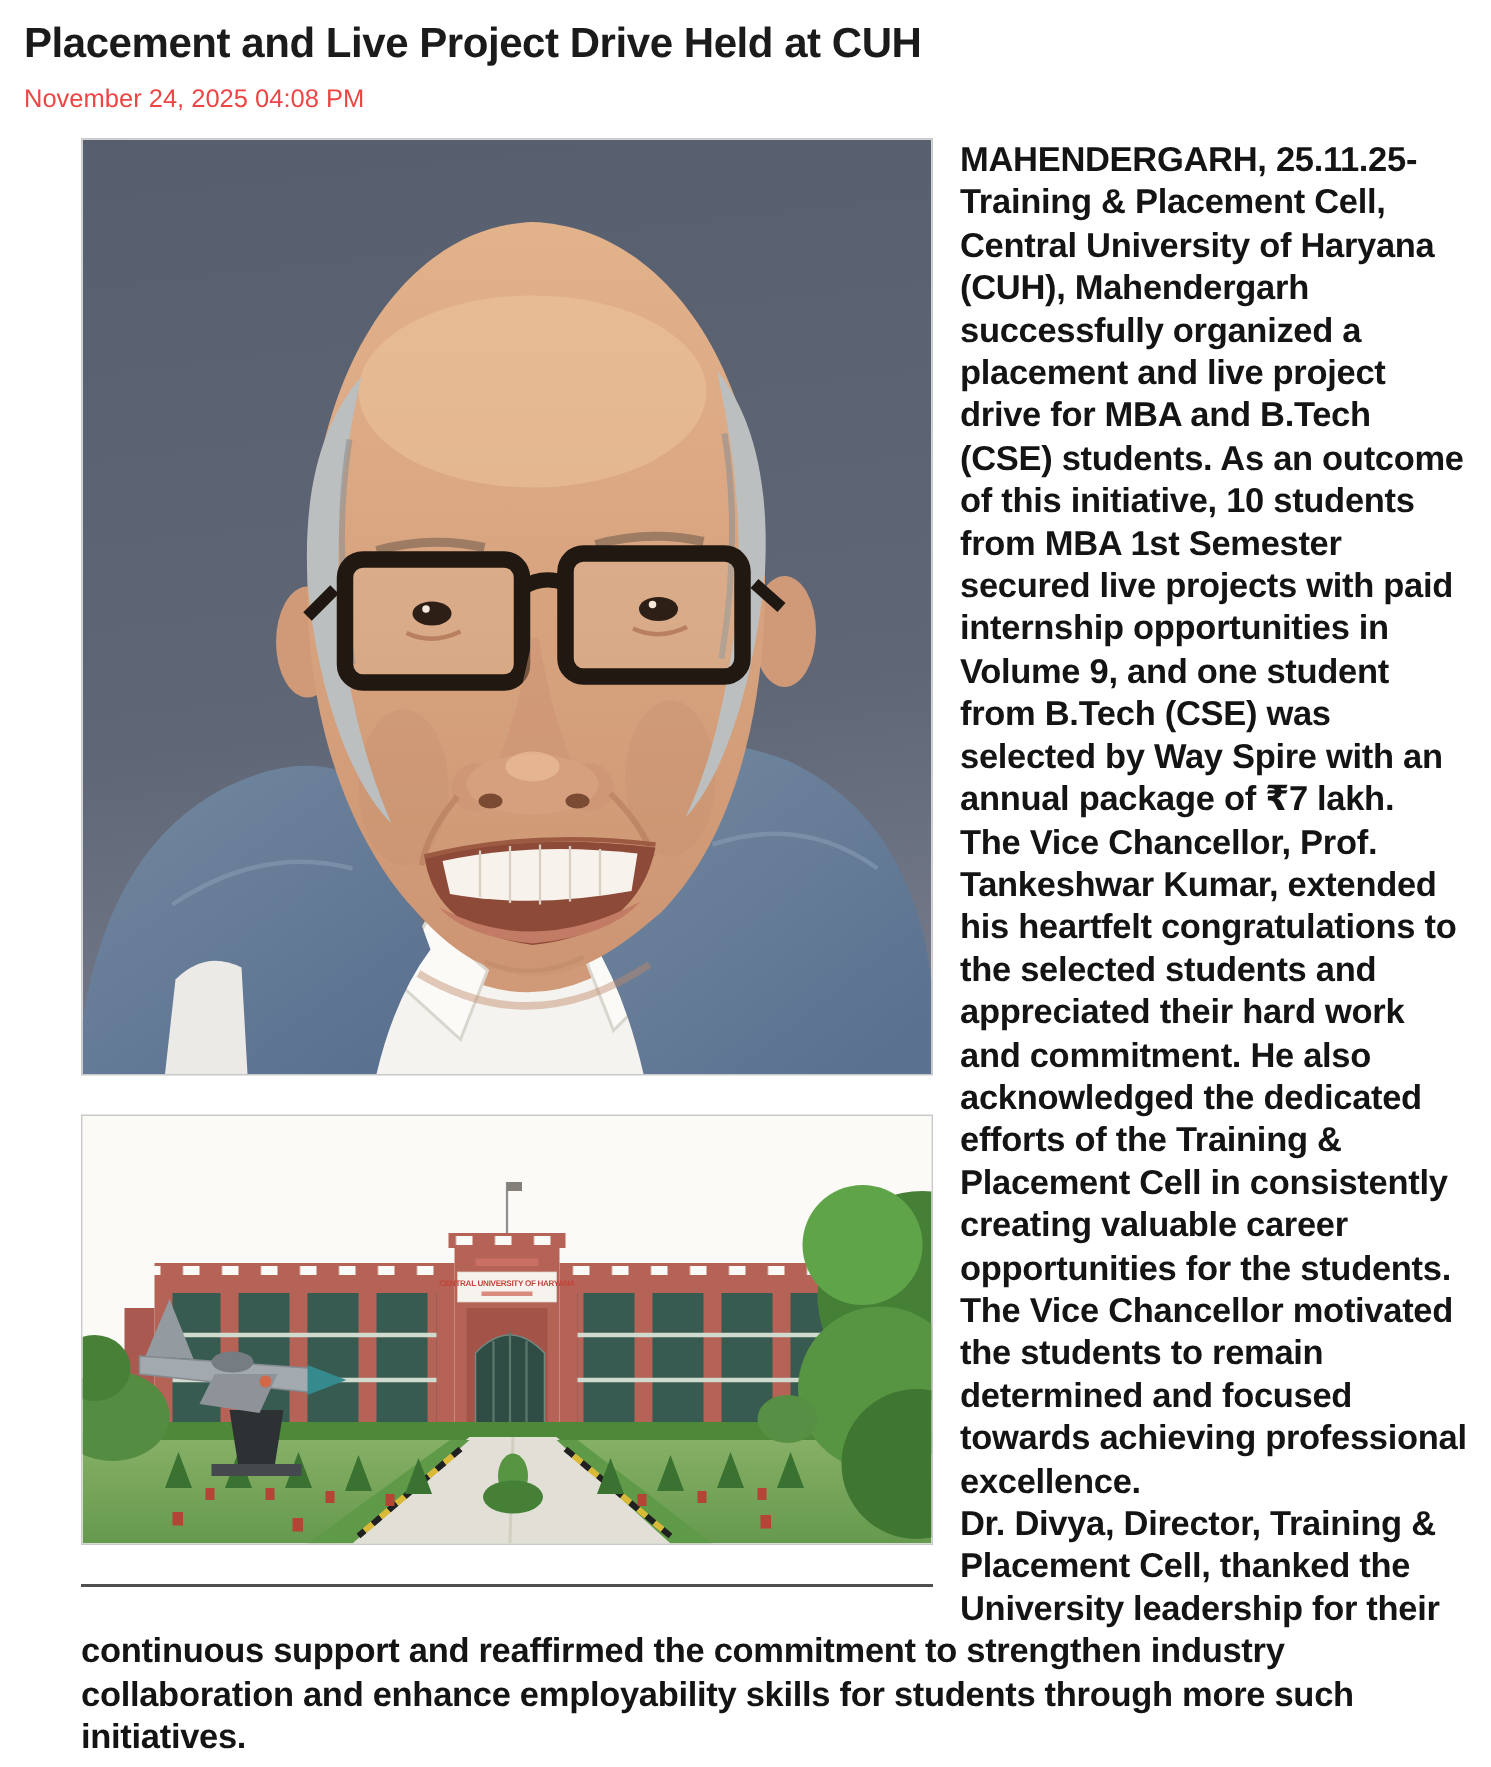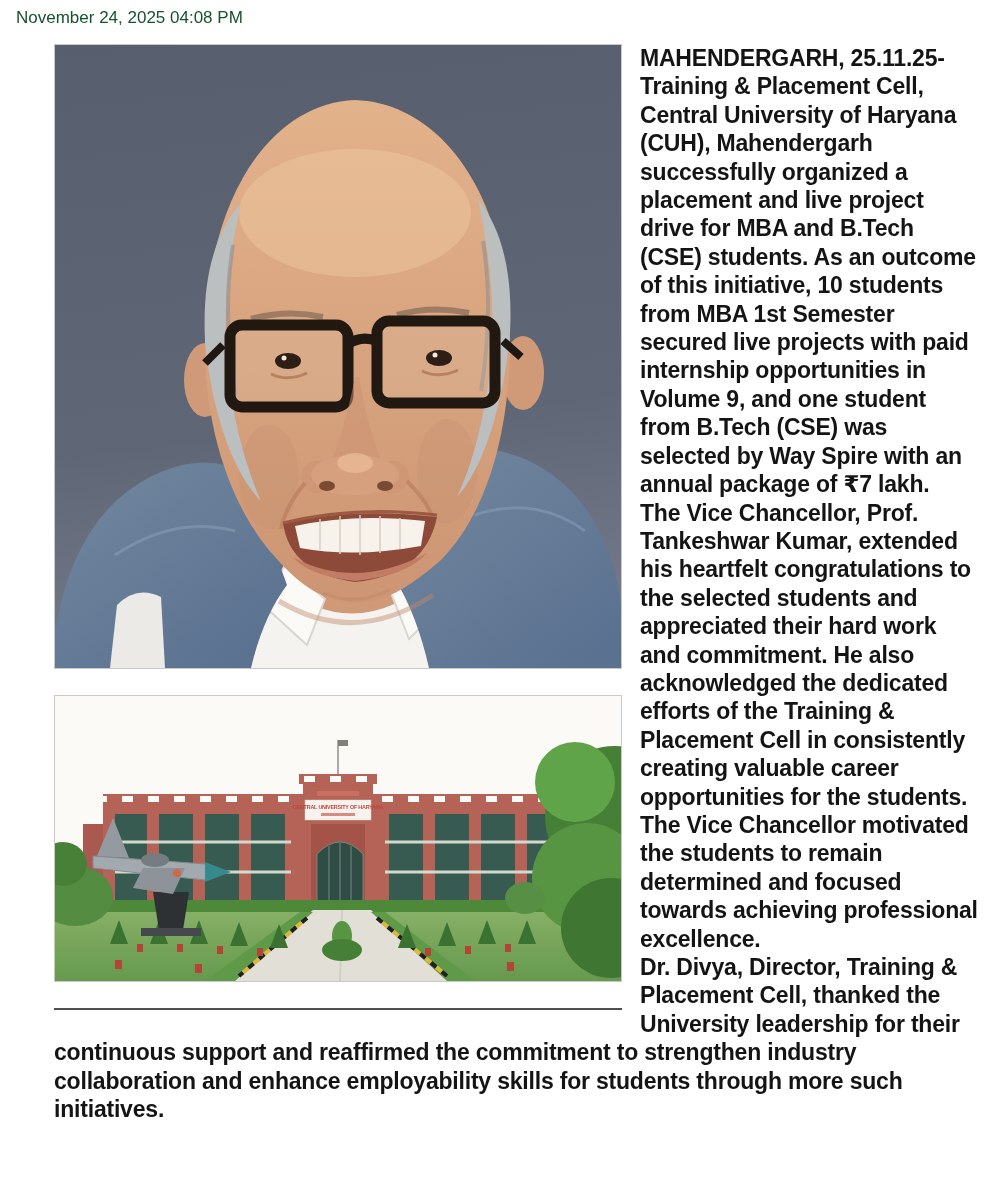--- a/index.html
+++ b/index.html
@@ -8,21 +8,21 @@
     width:994px; height:1178px; overflow:hidden;
     font-family:"Liberation Sans","DejaVu Sans",sans-serif;
     color:#121212;
   }
   .page { padding:8px 16px 0 14px; }
   .title {
     font-size:28px; font-weight:700; color:#1b1b1b;
     letter-spacing:-0.3px; line-height:34px; margin:4px 0 10px 2px;
   }
   .timestamp {
-    font-size:17px; font-weight:400; color:#14532d;
+    font-size:17px; font-weight:400; color:#ef4444;
     line-height:20px; margin:0 0 16px 2px;
   }
   .content {
     font-size:23px; line-height:28.4px; font-weight:600;
     color:#141414; letter-spacing:-0.2px;margin-left:40px;
   }
   .content p { margin:0; }
   figure.photo {
     border:1px solid #c9c9c9; background:#fff; overflow:hidden;
   }
@@ -40,20 +40,21 @@
   .divider {
     border:none; border-top:2px solid #4f4f4f;
     margin:26px 0 24px 0; width:100%; height:0;
   }
 </style>
 </head>
 <body>
 
 <div class="page">
 
+  <h1 class="title">Placement and Live Project Drive Held at CUH</h1>
 
   <div class="timestamp">November 24, 2025 04:08 PM</div>
 
   <div class="content">
 
     <figure class="photo portrait-fig" role="img" aria-label="Portrait of a smiling man with glasses in a blue vest">
       <svg width="566" height="623" viewBox="0 0 566 623" xmlns="http://www.w3.org/2000/svg">
         <defs>
           <linearGradient id="pbg" x1="0" y1="0" x2="0.1" y2="1">
             <stop offset="0" stop-color="#575e6d"></stop>

